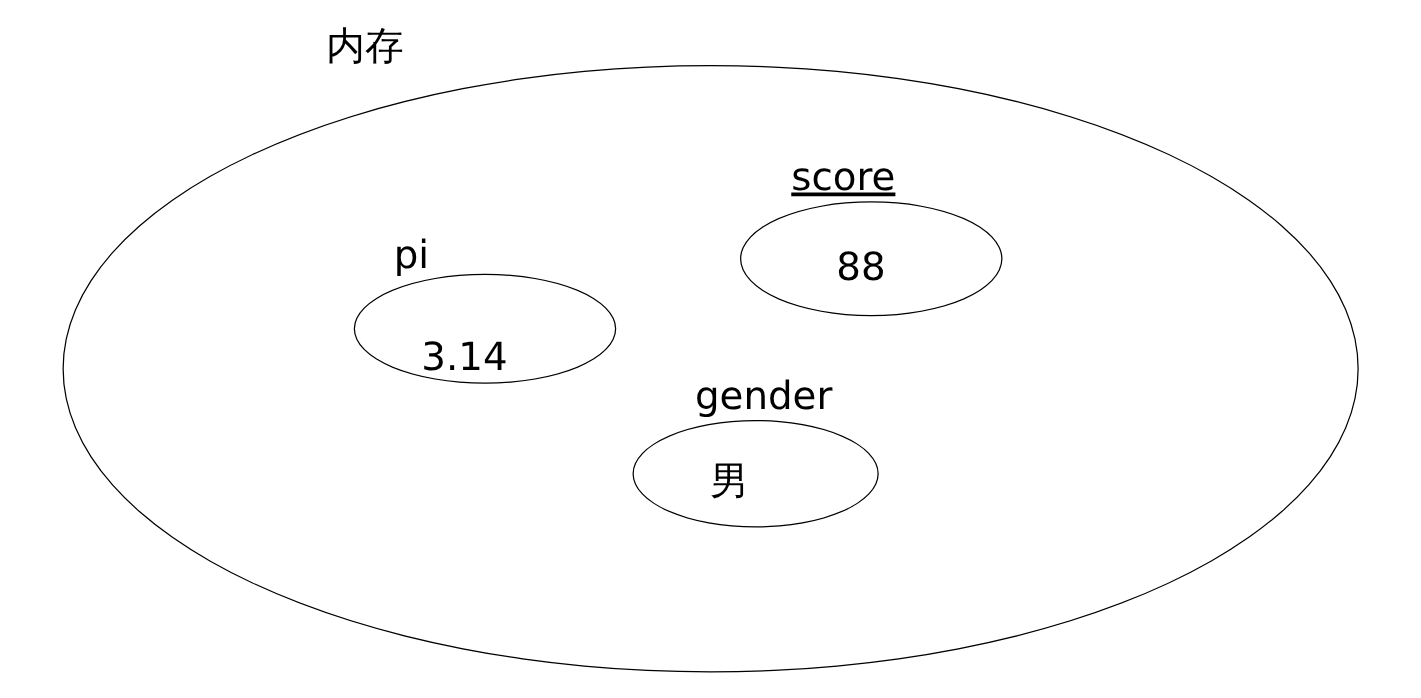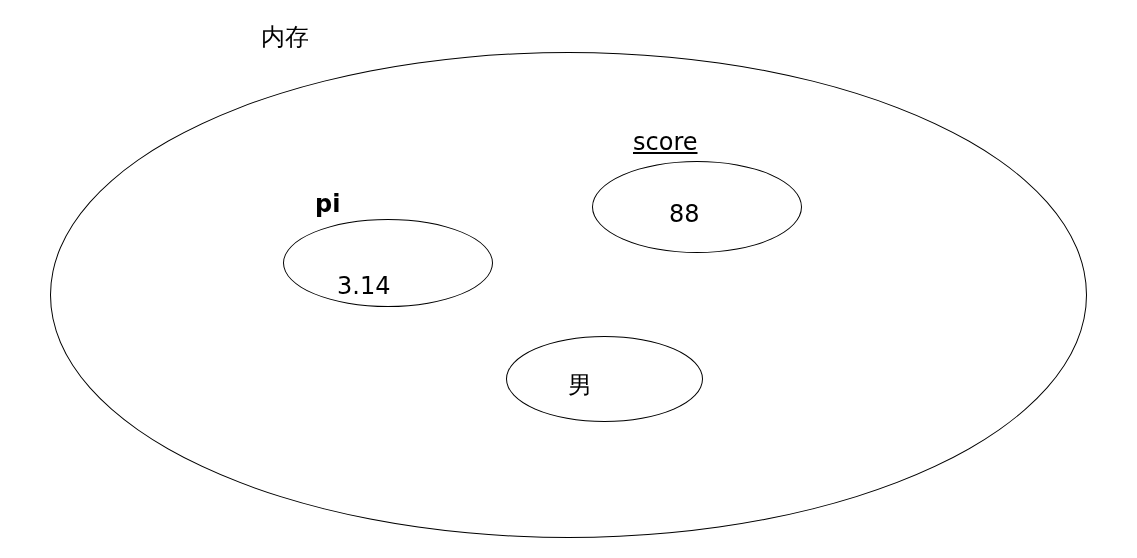--- a/index.html
+++ b/index.html
@@ -18,27 +18,27 @@
     border: 1px solid #000000;
     border-radius: 50%;
     background: transparent;
   }
   #memory-ellipse { left: 50px;  top: 52px;  width: 1037px; height: 486px; }
   #pi-ellipse     { left: 283px; top: 219px; width: 210px;  height: 88px; }
   #score-ellipse  { left: 592px; top: 161px; width: 210px;  height: 92px; }
   #gender-ellipse { left: 506px; top: 336px; width: 197px;  height: 86px; }
   .txt {
     position: absolute;
-    font-size: 24px;
+    font-size: 31px;
     line-height: 32px;
     white-space: nowrap;
     color: #000000;
   }
   #memory-label { left: 261px; top: 21px; }
-  #pi-label     { left: 315px; top: 188px; font-weight: bold; }
+  #pi-label     { left: 315px; top: 188px; }
   #pi-value     { left: 337px; top: 251px; margin-top: 19px; }
   #score-label  { left: 633px; top: 126px; text-decoration: underline; }
   #score-value  { left: 669px; top: 198px; text-align: center; }
   #gender-label { left: 556px; top: 301px; }
   #gender-value { left: 568px; top: 369px; }
 </style>
 </head>
 <body>
 
 <div id="canvas">
@@ -48,15 +48,16 @@
 
   <div class="ellipse" id="pi-ellipse"></div>
   <div class="txt" id="pi-label">pi</div>
   <div class="txt" id="pi-value">3.14</div>
 
   <div class="ellipse" id="score-ellipse"></div>
   <div class="txt" id="score-label">score</div>
   <div class="txt" id="score-value">88</div>
 
   <div class="ellipse" id="gender-ellipse"></div>
+  <div class="txt" id="gender-label">gender</div>
   <div class="txt" id="gender-value">男</div>
 
 </div>
 
 </body></html>

